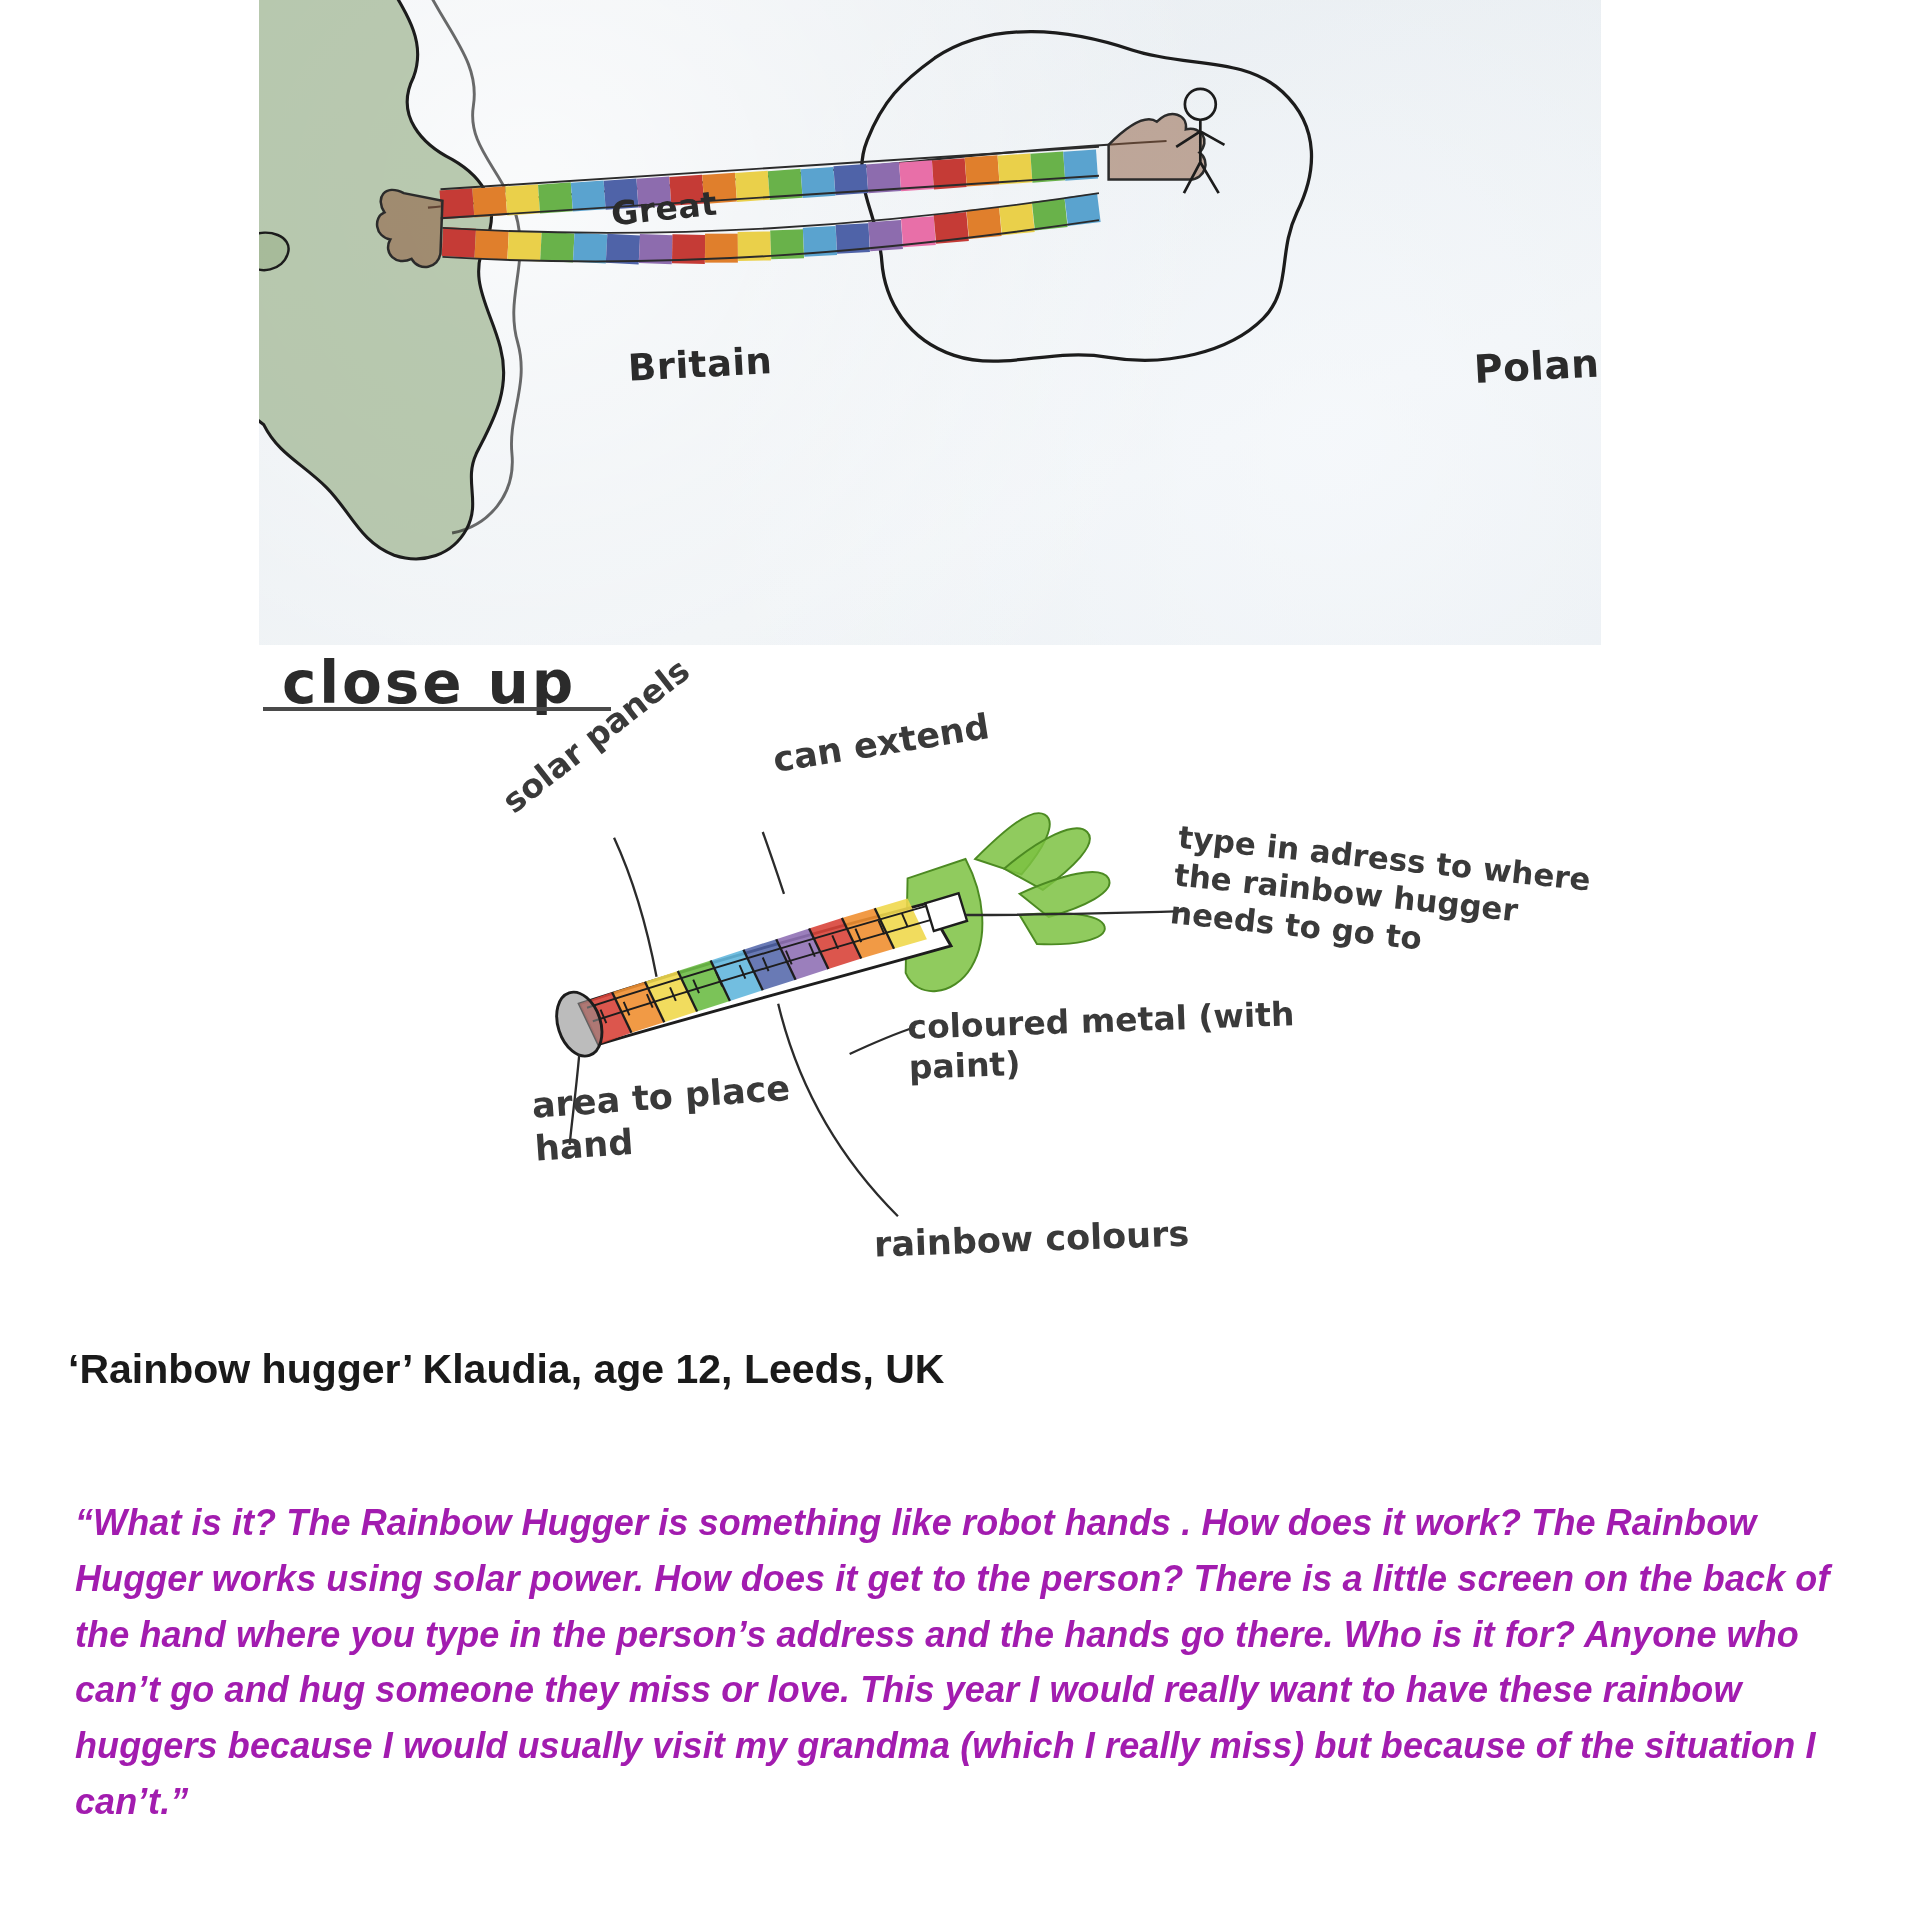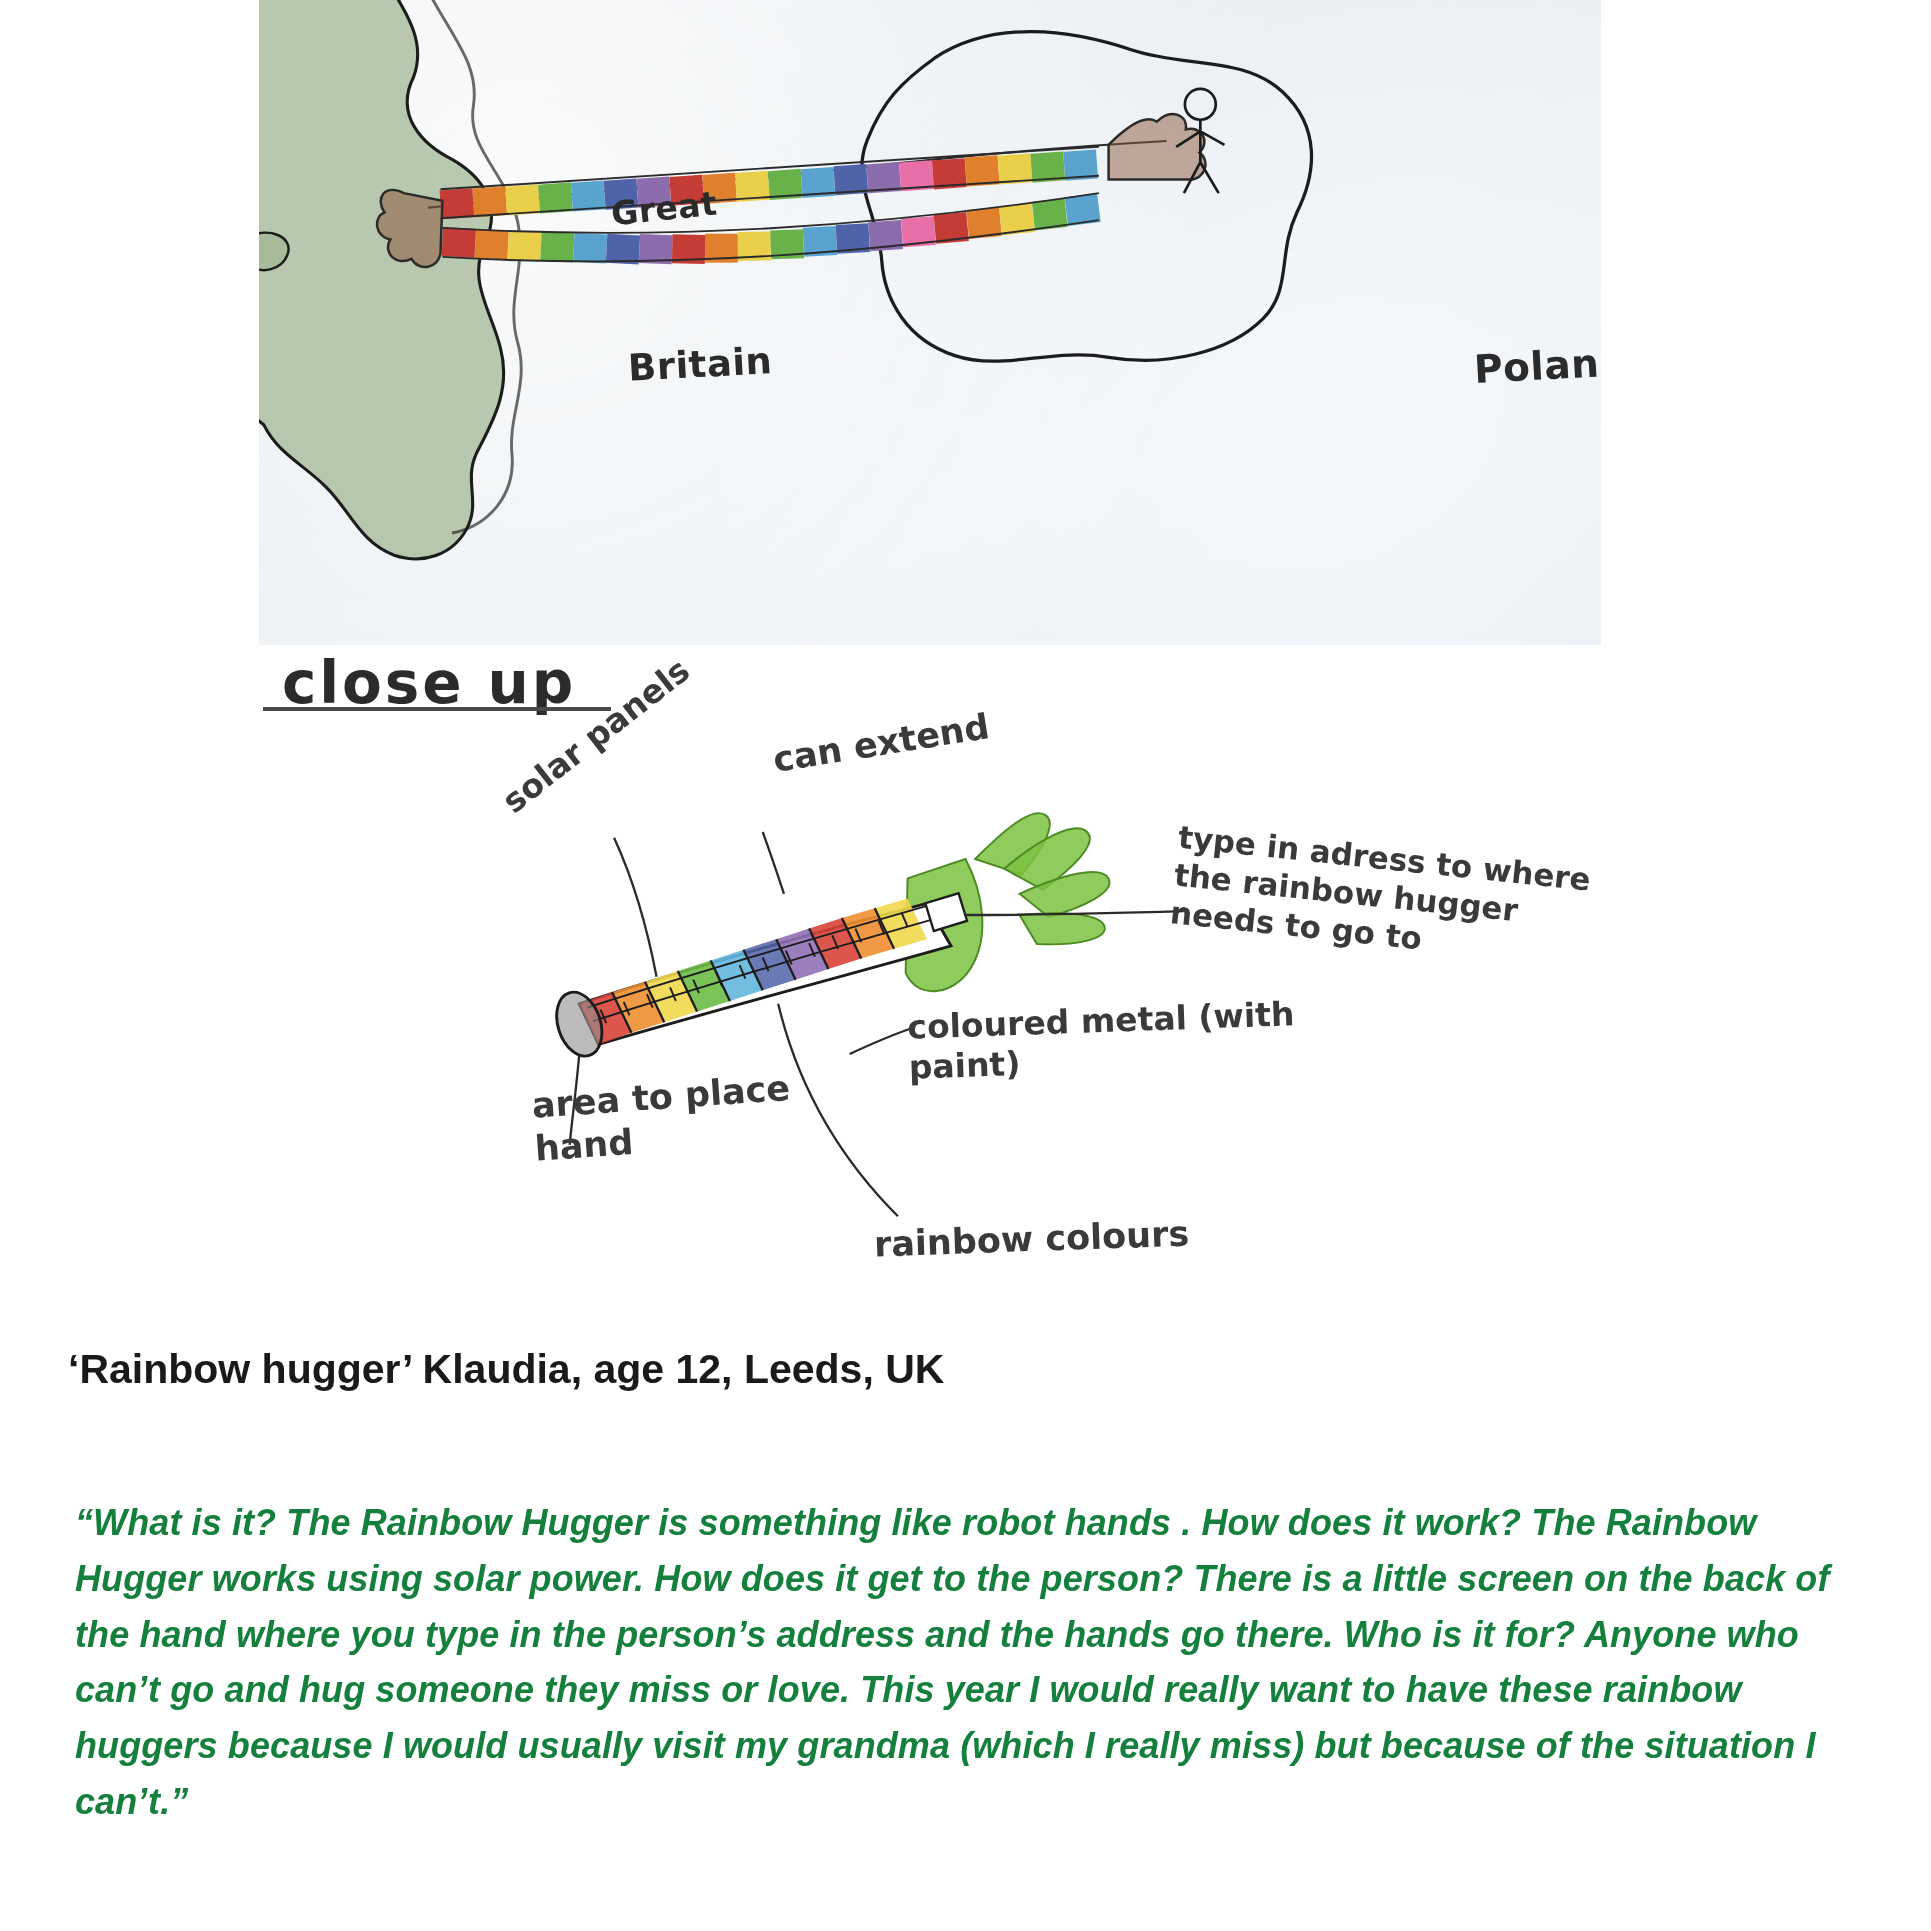--- a/index.html
+++ b/index.html
@@ -123,21 +123,21 @@
   .quote {
     position: absolute;
     left: 75px;
     top: 1495px;
     width: 1777px;
     font-family: "Liberation Sans", sans-serif;
     font-style: italic;
     font-weight: bold;
     font-size: 36px;
     line-height: 1.55;
-    color: #15803d;
+    color: #a21caf;
     letter-spacing: 0.1px;
   }
   .quote p { margin: 0 0 5.8px 0; }
 </style>
 </head>
 <body>
 
 <div class="page">
 
   <div class="artwork">

